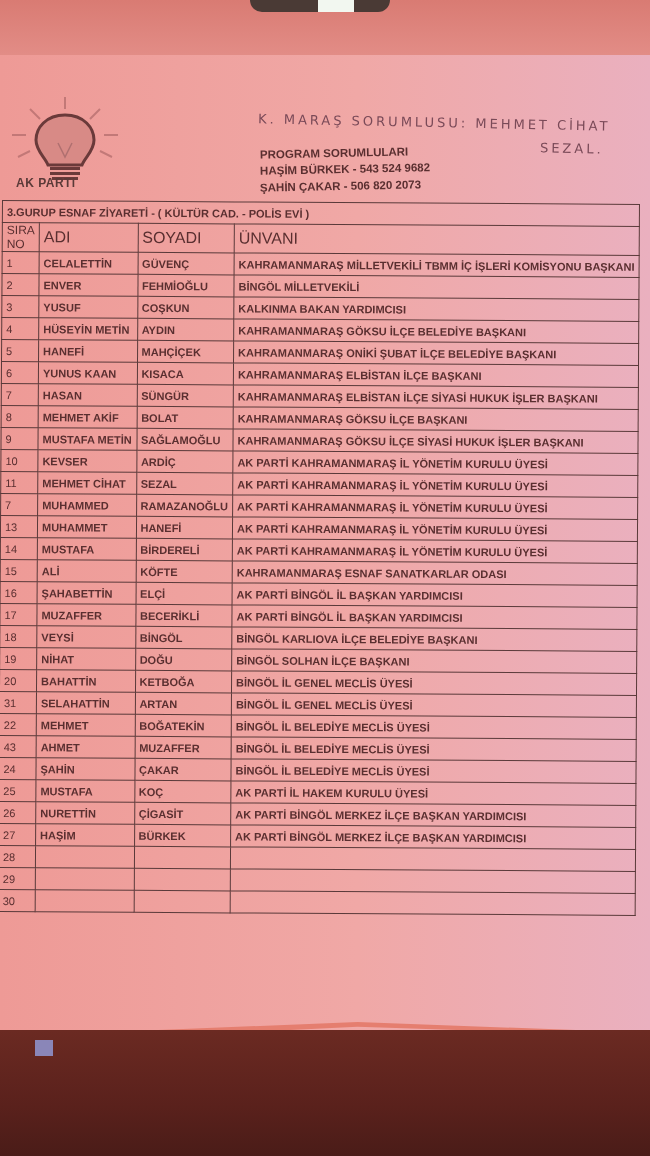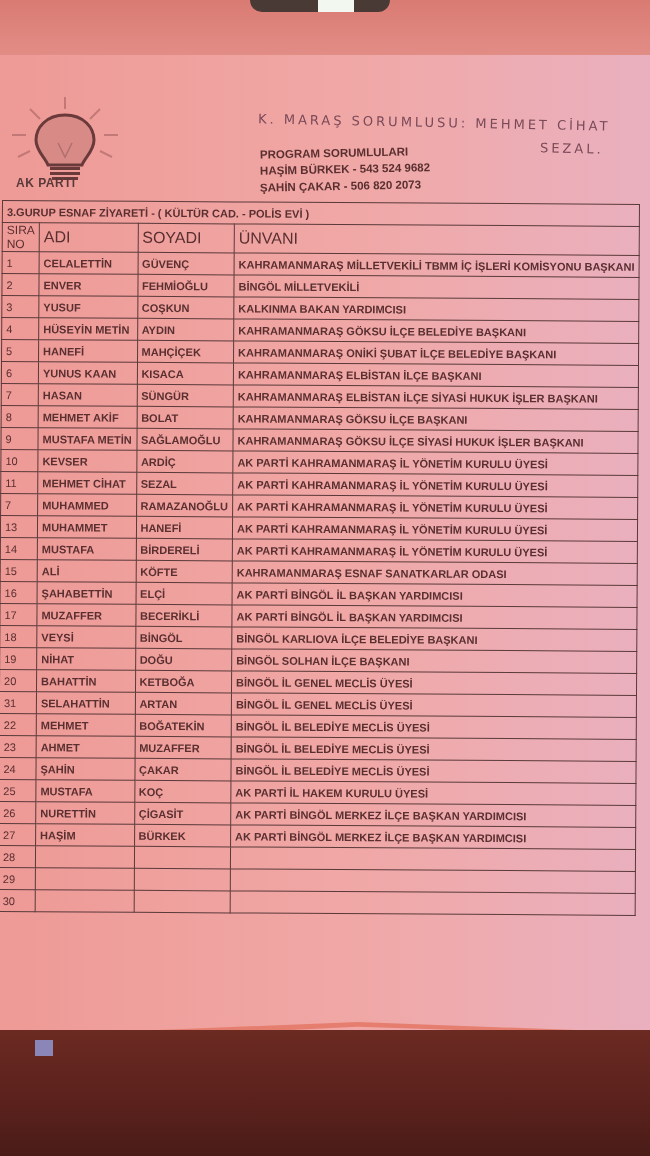--- a/index.html
+++ b/index.html
@@ -231,21 +231,21 @@
           <td class="soy">ARTAN</td>
           <td class="unv">BİNGÖL İL GENEL MECLİS ÜYESİ</td>
         </tr>
         <tr>
           <td class="no">22</td>
           <td class="adi">MEHMET</td>
           <td class="soy">BOĞATEKİN</td>
           <td class="unv">BİNGÖL İL BELEDİYE MECLİS ÜYESİ</td>
         </tr>
         <tr>
-          <td class="no">23</td>
+          <td class="no">43</td>
           <td class="adi">AHMET</td>
           <td class="soy">MUZAFFER</td>
           <td class="unv">BİNGÖL İL BELEDİYE MECLİS ÜYESİ</td>
         </tr>
         <tr>
           <td class="no">24</td>
           <td class="adi">ŞAHİN</td>
           <td class="soy">ÇAKAR</td>
           <td class="unv">BİNGÖL İL BELEDİYE MECLİS ÜYESİ</td>
         </tr>

